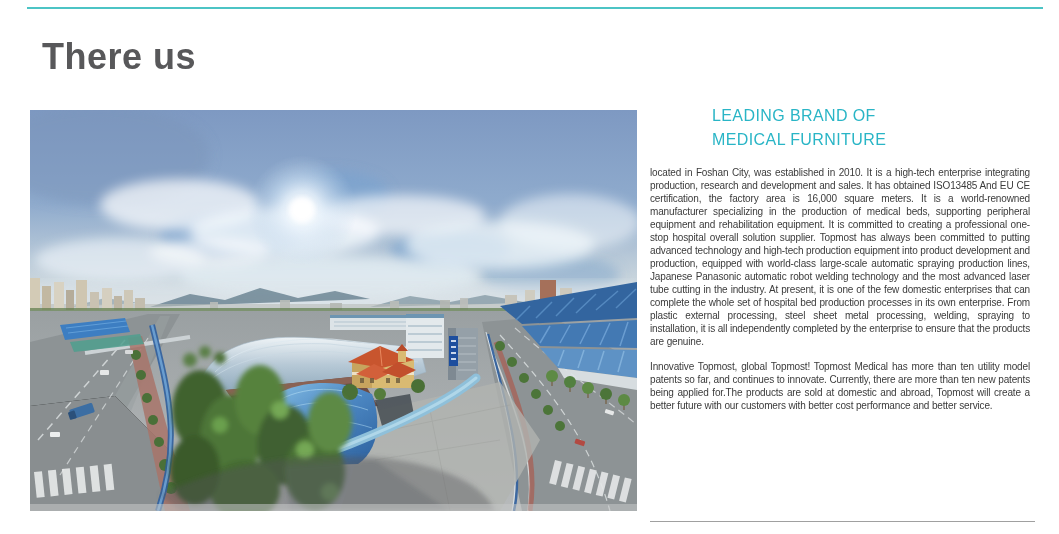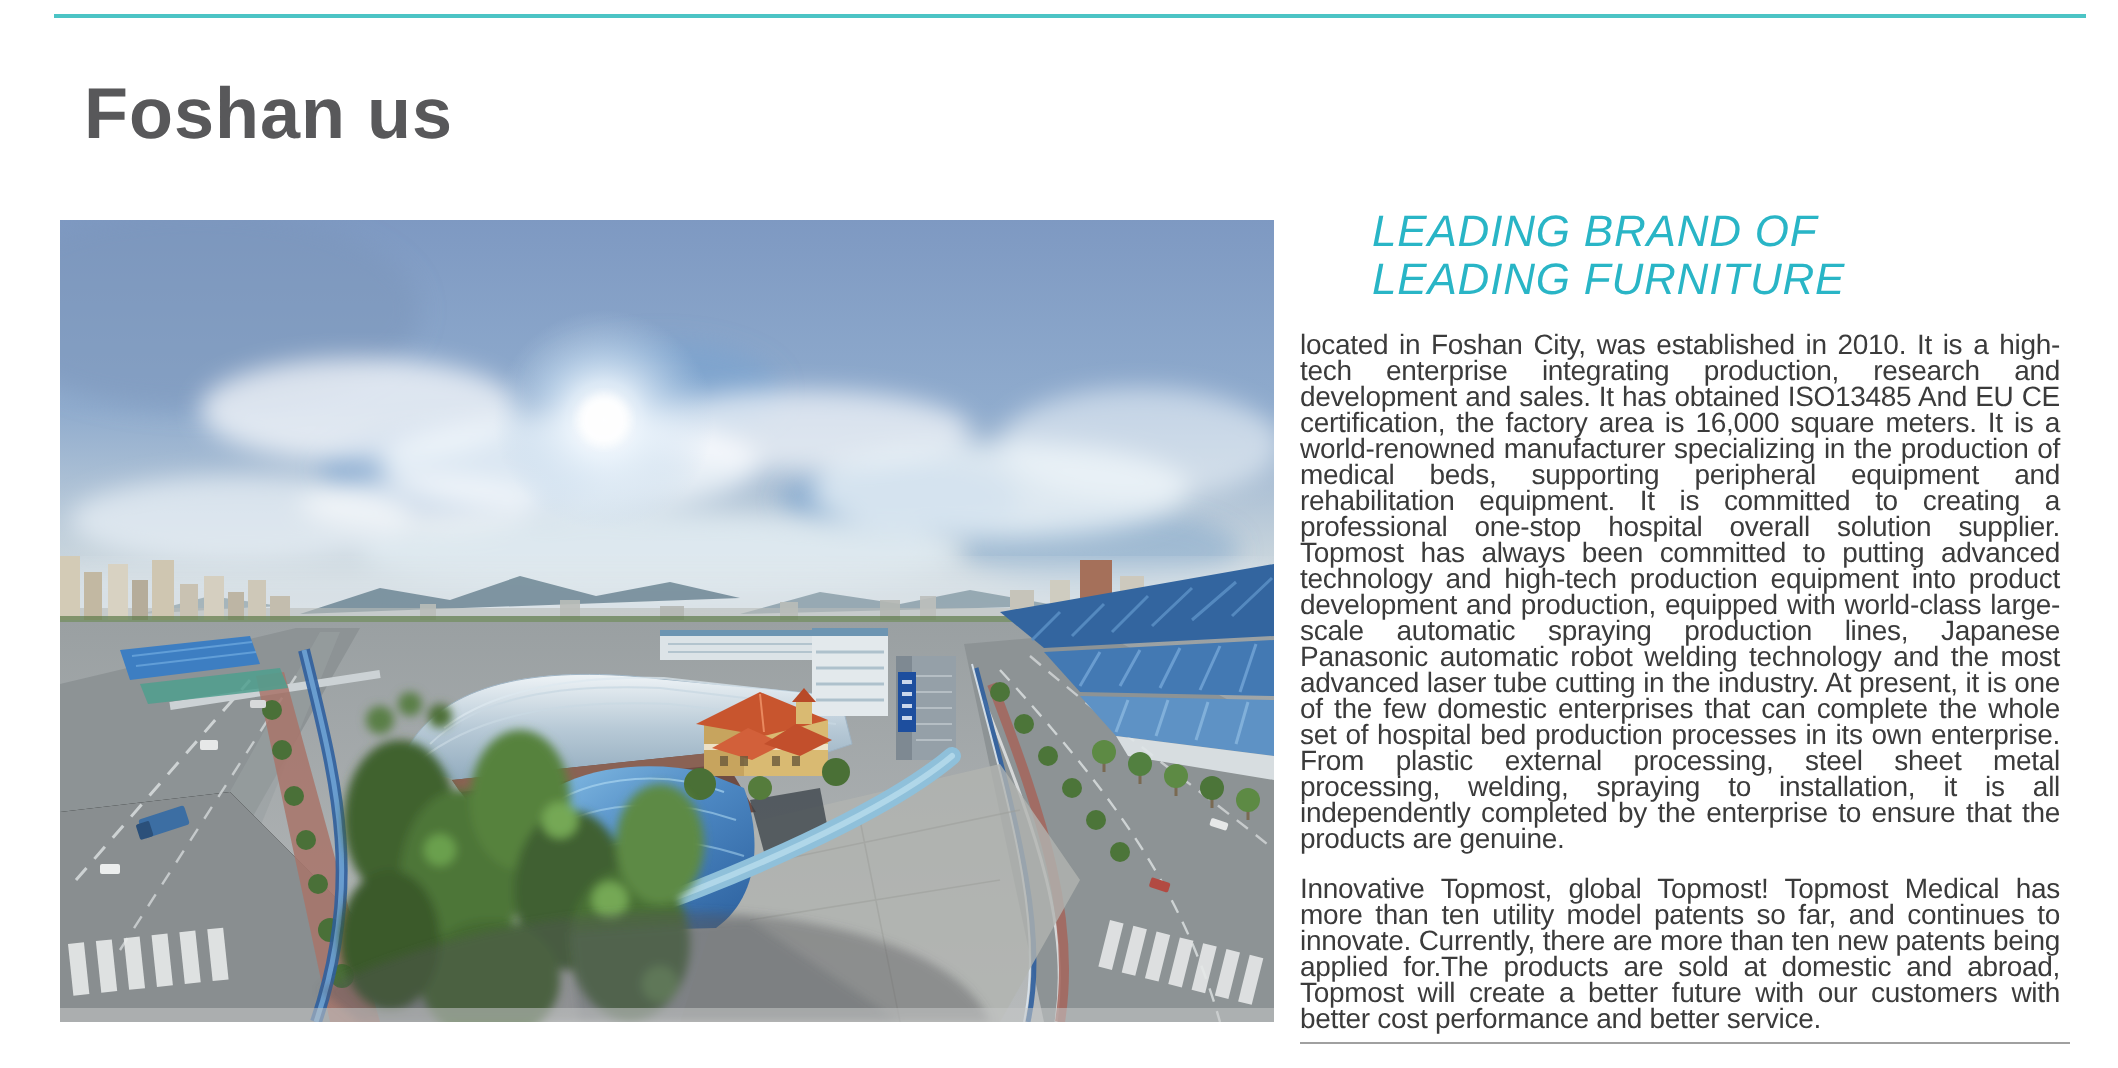--- a/index.html
+++ b/index.html
@@ -28,43 +28,43 @@
   }
   .hero{
     position:absolute;left:30px;top:110px;width:607px;height:401px;
     overflow:hidden;
   }
   .hero svg{display:block;width:607px;height:401px;}
   .about-col{
     position:absolute;left:650px;top:104px;width:380px;
   }
   .about-heading{
-    margin-left:36px;
-    font-size:22px;line-height:24px;font-weight:400;
-    color:var(--accent);letter-spacing:0.4px;font-style:italic;
+    margin-left:62px;
+    font-size:16px;line-height:24px;font-weight:400;
+    color:var(--accent);letter-spacing:0.4px;
   }
   .about-body{margin-top:14px;}
   .para{
-    font-size:14px;line-height:13px;letter-spacing:-0.15px;
+    font-size:10px;line-height:13px;letter-spacing:-0.15px;
     color:var(--body-text);
     text-align:justify;
     margin-bottom:12px;
   }
   .para:last-child{margin-bottom:0;}
   .bottom-rule{
     position:absolute;left:650px;top:521px;width:385px;height:1px;
     background:var(--rule-color);
   }
 </style>
 </head>
 <body>
 
 <div class="top-line"></div>
 
-<h1 class="page-title">Foshan us</h1>
+<h1 class="page-title">There us</h1>
 
 <div class="hero">
   <svg viewBox="0 0 607 401" xmlns="http://www.w3.org/2000/svg">
     <defs>
       <linearGradient id="sky" x1="0" y1="0" x2="0" y2="1">
         <stop offset="0" stop-color="#7e99c2"></stop>
         <stop offset="0.45" stop-color="#8fabcd"></stop>
         <stop offset="0.8" stop-color="#c6d3dc"></stop>
         <stop offset="1" stop-color="#d9dee1"></stop>
       </linearGradient>
@@ -330,21 +330,21 @@
       <path d="M130,385 C210,345 320,336 395,356 C440,368 458,385 465,401 L150,401 Z" fill="#52565a" opacity="0.4"></path>
       <path d="M255,356 L345,350 L420,401 L260,401 Z" fill="#5c6064" opacity="0.3"></path>
     </g>
     <rect x="0" y="394" width="607" height="7" fill="#c6c8c8" opacity="0.55"></rect>
   </svg>
 </div>
 
 <div class="about-col">
   <h2 class="about-heading">
     <span>LEADING BRAND OF</span><br>
-    <span>LEADING FURNITURE</span>
+    <span>MEDICAL FURNITURE</span>
   </h2>
   <div class="about-body">
     <p class="para">located in Foshan City, was established in 2010.  It is a high-tech enterprise integrating production, research and development and sales. It has obtained ISO13485 And EU CE certification, the  factory area is 16,000 square meters. It is a world-renowned manufacturer specializing in the production of medical beds, supporting peripheral equipment and rehabilitation equipment. It is committed to creating a professional one-stop hospital overall solution supplier. Topmost has always been committed to putting advanced technology and high-tech production equipment into product development and production, equipped with world-class large-scale automatic spraying production lines, Japanese Panasonic automatic robot welding technology and the most advanced laser tube cutting in the industry. At present, it is one of the few domestic enterprises that can complete the whole set of hospital bed production processes in its own enterprise. From plastic external processing, steel sheet metal processing, welding, spraying to installation, it is all independently completed by the enterprise to ensure that the products are genuine.</p>
     <p class="para">Innovative Topmost, global Topmost! Topmost Medical has more than ten utility model patents so far, and continues to innovate. Currently, there are more than ten new patents being applied for.The products are sold at domestic  and abroad, Topmost will create a better future with our customers with better cost performance and better service.</p>
   </div>
 </div>
 
 <div class="bottom-rule"></div>
 
 </body></html>

